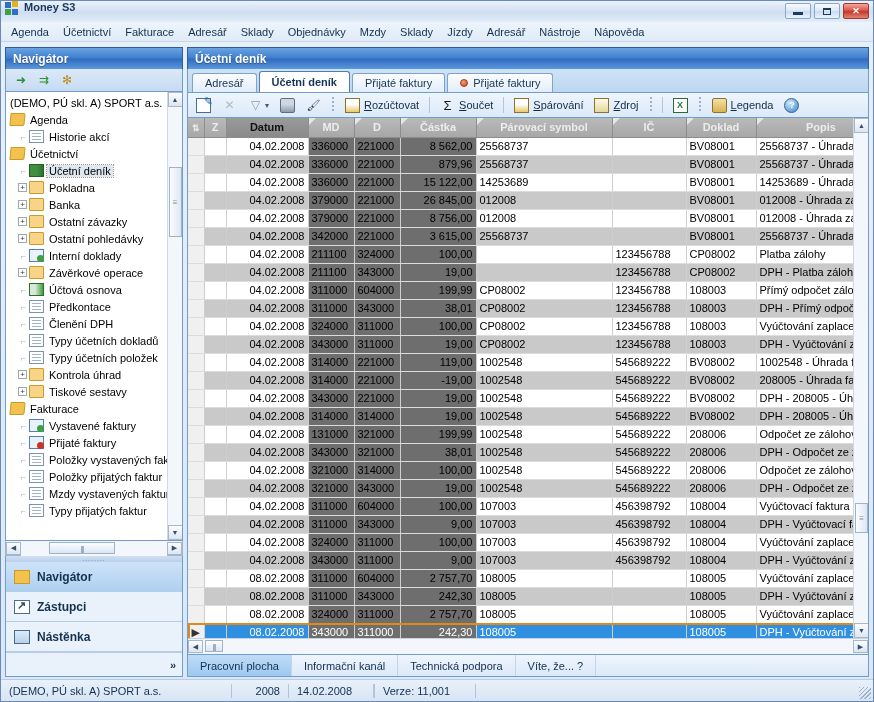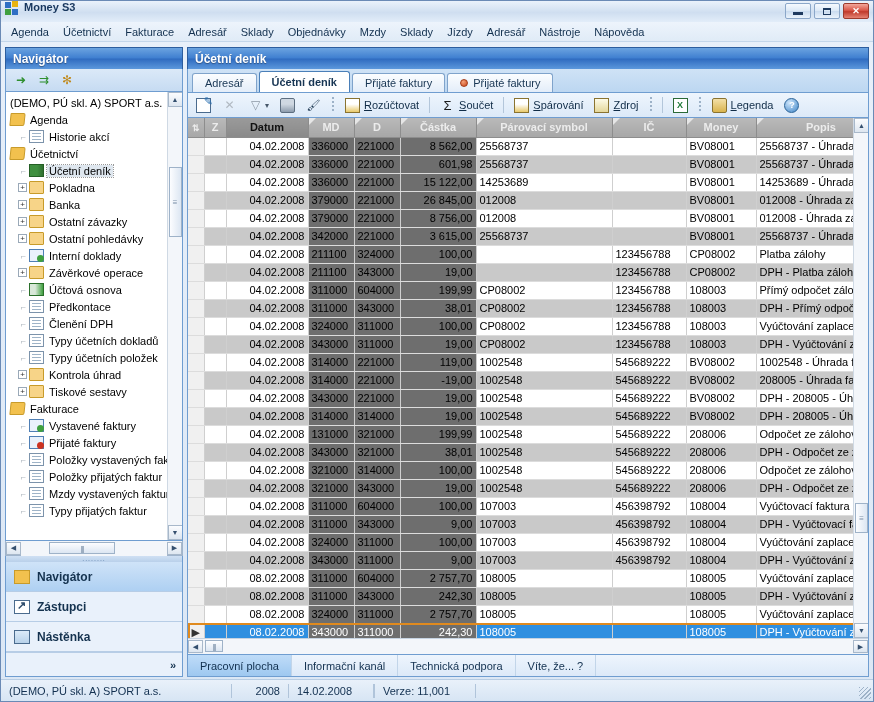--- a/index.html
+++ b/index.html
@@ -559,21 +559,21 @@
               <thead>
                   <tr id="gridhead">
                     <th><span style="font-size:9px">⇅</span></th>
                     <th><span>Z</span></th>
                     <th class="dark"><span>Datum</span></th>
                     <th><span class="tri"></span><span>MD</span></th>
                     <th><span class="tri"></span><span>D</span></th>
                     <th><span class="tri"></span><span>Částka</span></th>
                     <th><span class="tri"></span><span>Párovací symbol</span></th>
                     <th><span class="tri"></span><span>IČ</span></th>
-                    <th><span class="tri"></span><span>Money</span></th>
+                    <th><span class="tri"></span><span>Doklad</span></th>
                     <th><span class="tri"></span><span>Popis</span></th>
                   </tr>
                 </thead>
               <tbody id="gridbody">
                   <tr class="odd">
                     <td class="marker"></td>
                     <td class="zcol"></td>
                     <td class="date">04.02.2008</td>
                     <td class="acct">336000</td>
                     <td class="acct">221000</td>
@@ -582,21 +582,21 @@
                     <td></td>
                     <td>BV08001</td>
                     <td>25568737 - Úhrada záv</td>
                   </tr>
                   <tr class="even">
                     <td class="marker"></td>
                     <td class="zcol"></td>
                     <td class="date">04.02.2008</td>
                     <td class="acct">336000</td>
                     <td class="acct">221000</td>
-                    <td class="amount">601,98</td>
+                    <td class="amount">879,96</td>
                     <td>25568737</td>
                     <td></td>
                     <td>BV08001</td>
                     <td>25568737 - Úhrada záv</td>
                   </tr>
                   <tr class="odd">
                     <td class="marker"></td>
                     <td class="zcol"></td>
                     <td class="date">04.02.2008</td>
                     <td class="acct">336000</td>

